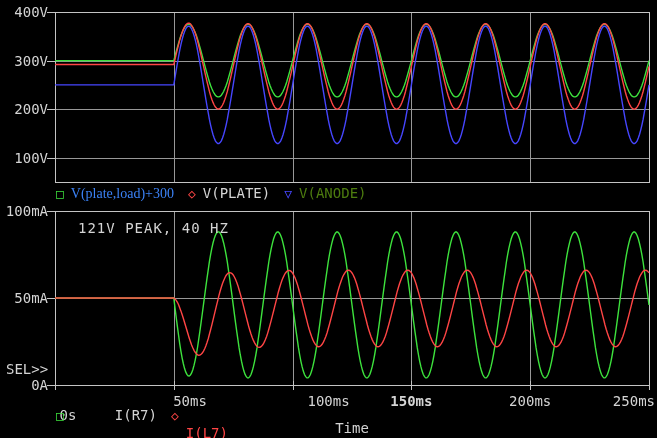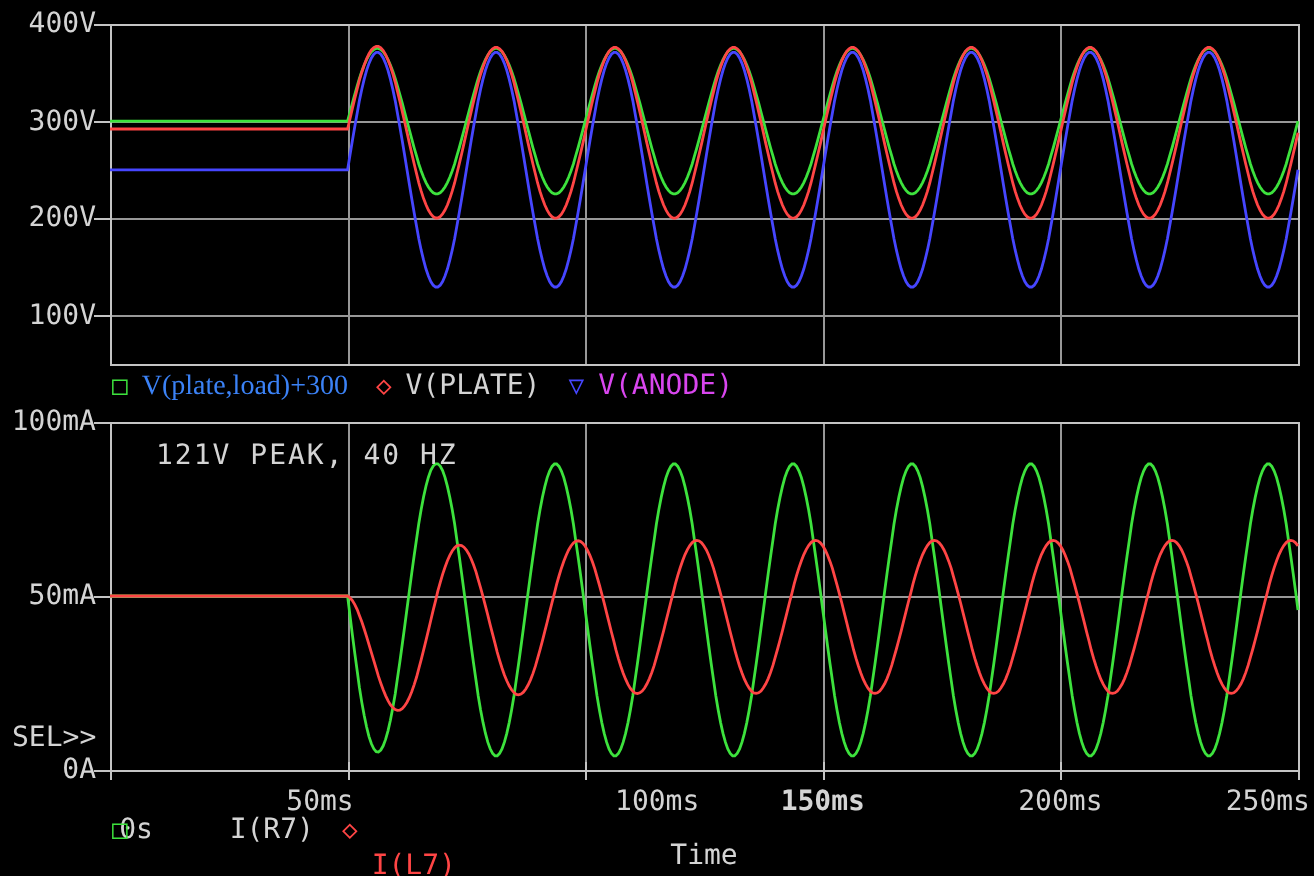--- a/index.html
+++ b/index.html
@@ -82,26 +82,26 @@
     <div class="legend-item">
       <span class="marker" style="color: rgb(61, 226, 61);">□</span>
       <span style="color: #3b82f6; font-family: Liberation Serif, serif;">V(plate,load)+300</span>
     </div>
     <div class="legend-item">
       <span class="marker" style="color: rgb(255, 69, 69);">◇</span>
       <span style="color: rgb(212, 212, 212);">V(PLATE)</span>
     </div>
     <div class="legend-item">
       <span class="marker" style="color: rgb(70, 70, 255);">▽</span>
-      <span style="color: #d946ef;">V(ANODE)</span>
+      <span style="color: #4d7c0f;">V(ANODE)</span>
     </div>
   </div>
 
   <div class="xlab" style="left: 68px; transform: translateX(-50%); margin-top: 14px;">0s</div>
-  <div class="xlab" style="left: 160px; transform: translateX(-50%);">50ms</div>
+  <div class="xlab" style="left: 190px; transform: translateX(-50%);">50ms</div>
   <div class="xlab" style="left: 292.6px; transform: translateX(-50%); margin-left: 36px;">100ms</div>
   <div class="xlab" style="left: 411.4px; transform: translateX(-50%); font-weight: bold;">150ms</div>
   <div class="xlab" style="left: 530.2px; transform: translateX(-50%);">200ms</div>
   <div class="xlab" style="left: 612.844px; transform: none;">250ms</div>
 
   <div class="legend" style="top:407px">
     <div class="legend-item">
       <span class="marker" style="color: rgb(61, 226, 61);">□</span>
       <span style="color: rgb(212, 212, 212); margin-left: 44px;">I(R7)</span>
     </div>

